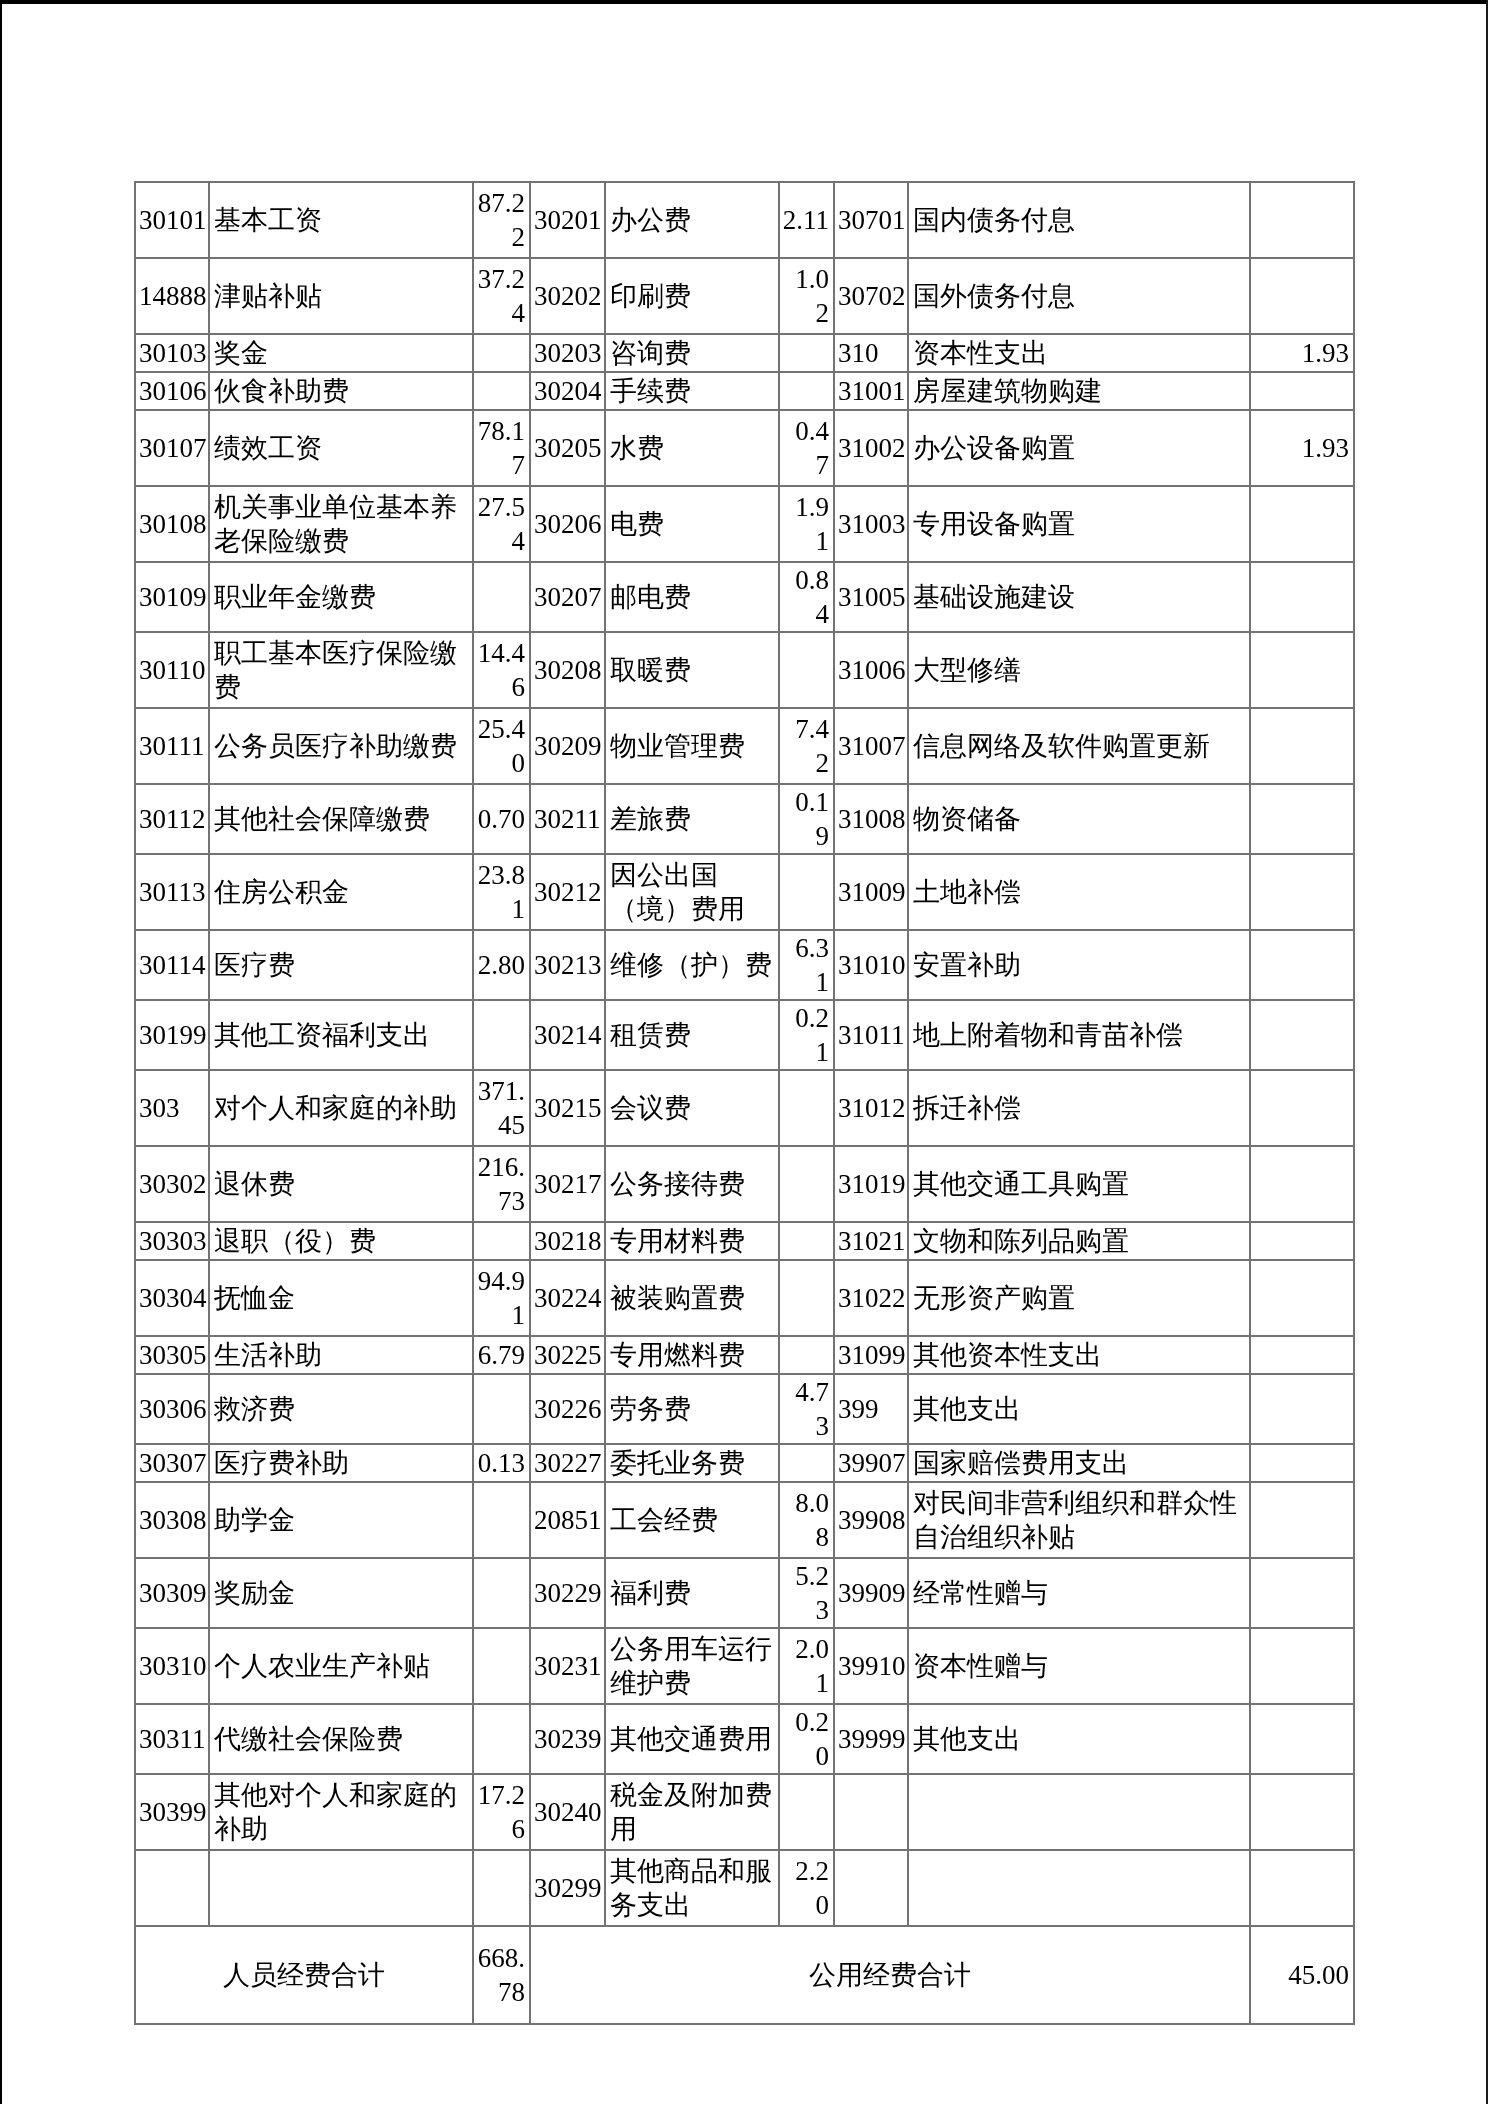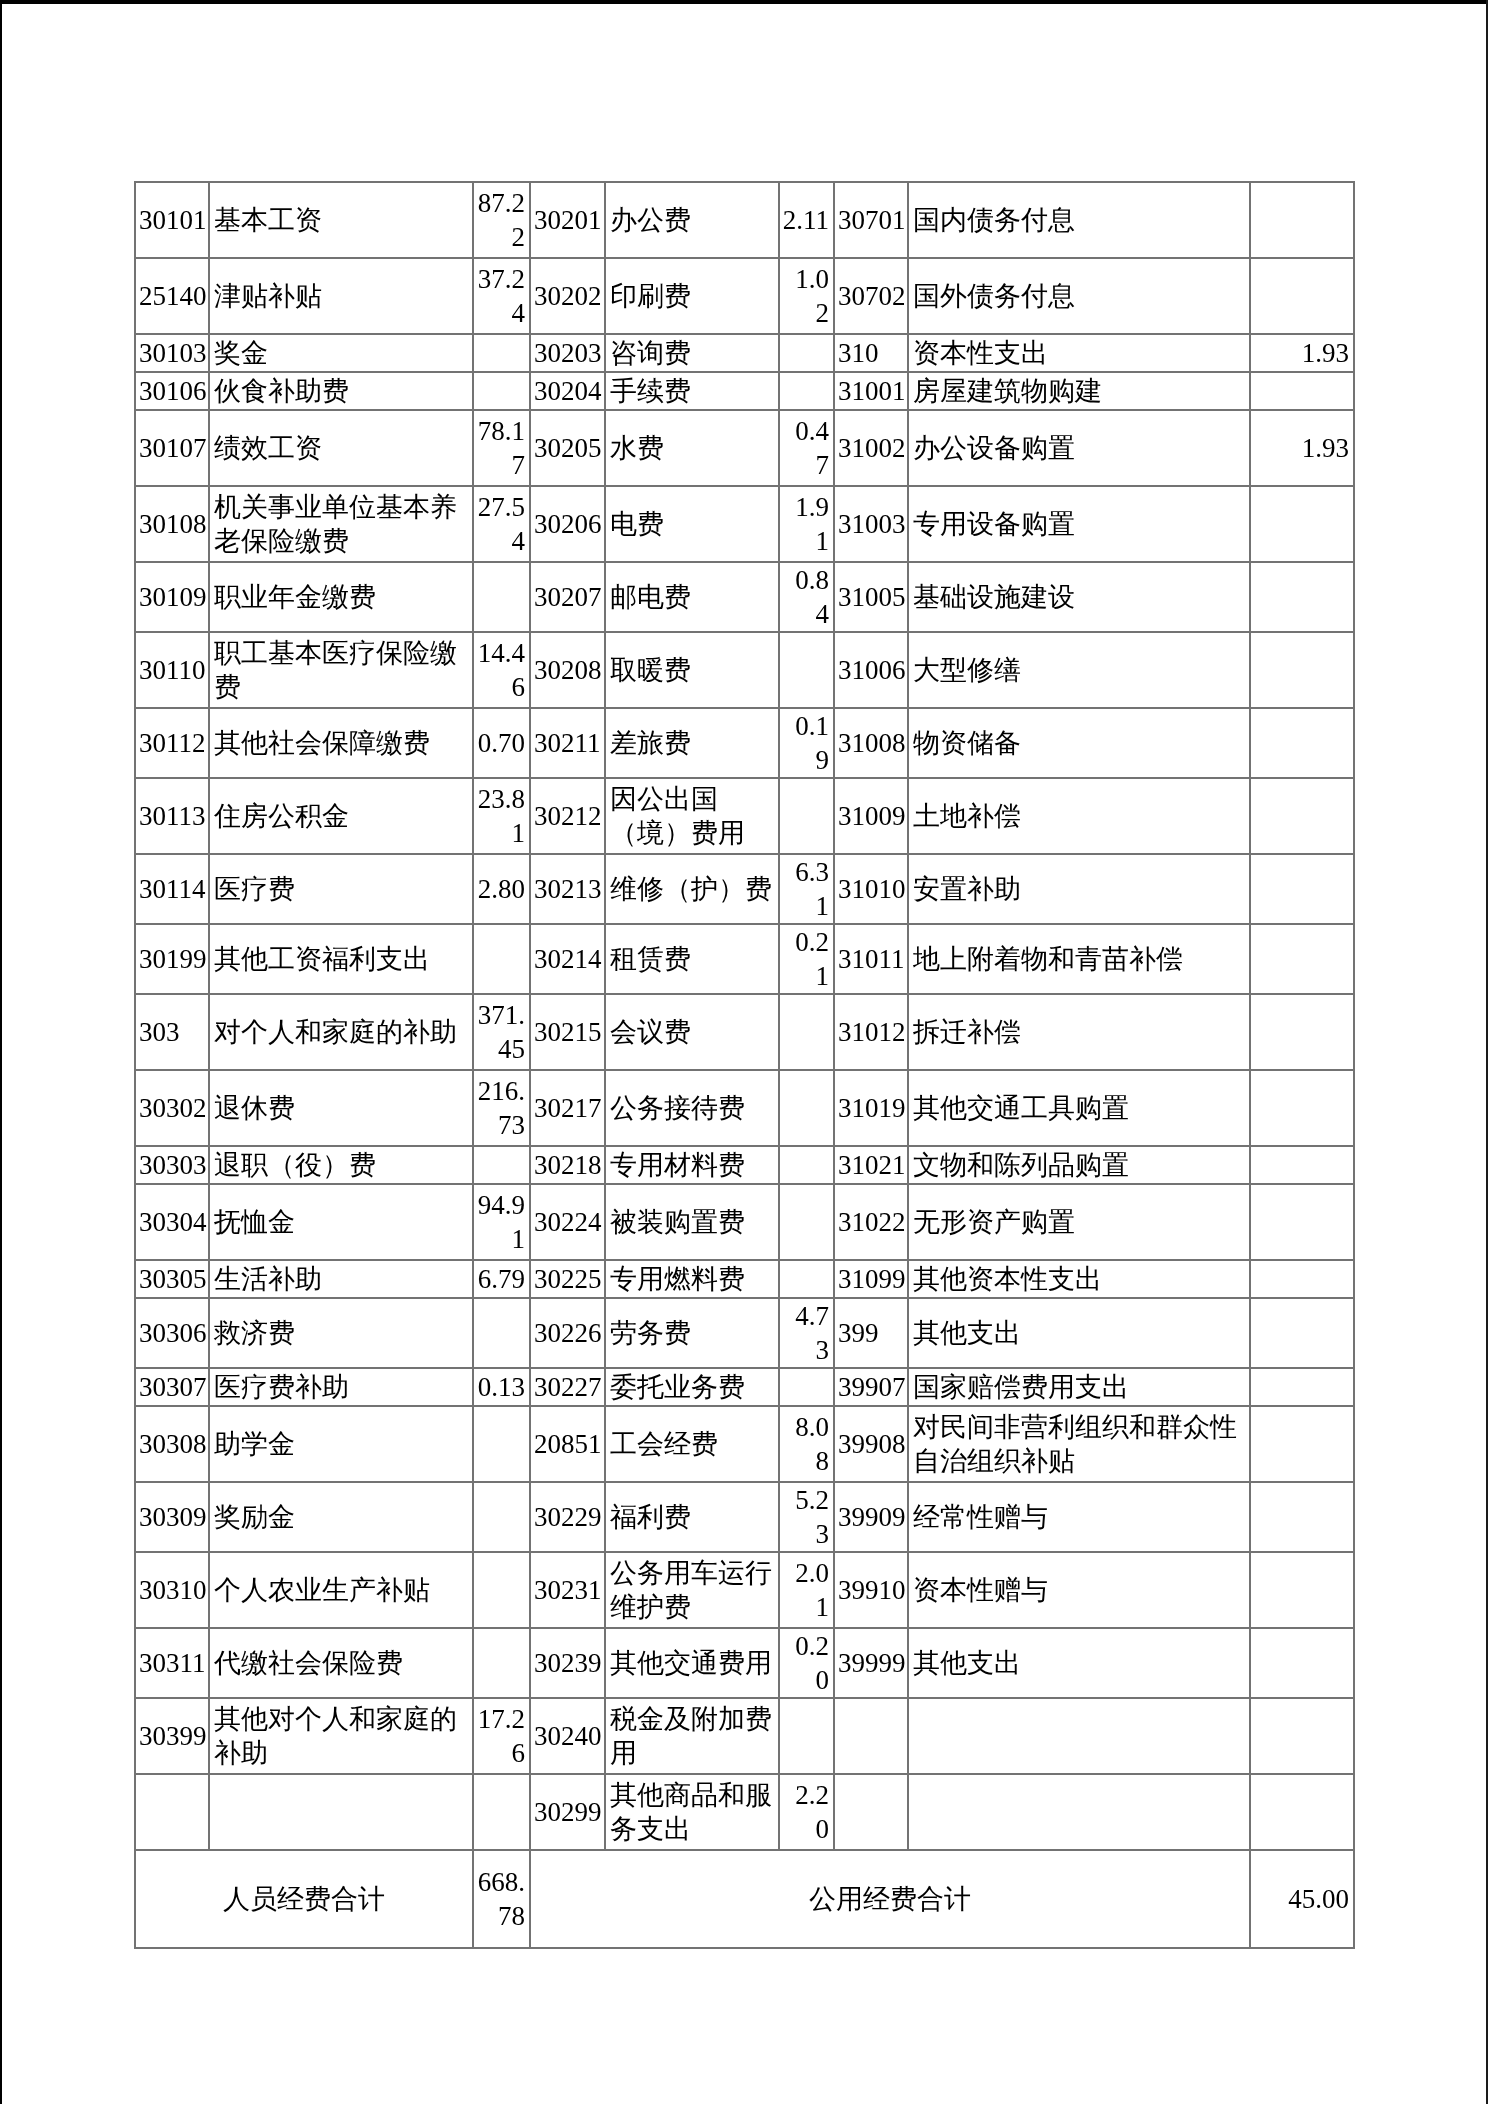--- a/index.html
+++ b/index.html
@@ -61,21 +61,21 @@
           <td class="name">基本工资</td>
           <td class="val">87.22</td>
           <td class="code">30201</td>
           <td class="name">办公费</td>
           <td class="val">2.11</td>
           <td class="code">30701</td>
           <td class="name">国内债务付息</td>
           <td class="val"></td>
         </tr>
         <tr class="t">
-          <td class="code">25140</td>
+          <td class="code">14888</td>
           <td class="name">津贴补贴</td>
           <td class="val">37.24</td>
           <td class="code">30202</td>
           <td class="name">印刷费</td>
           <td class="val">1.02</td>
           <td class="code">30702</td>
           <td class="name">国外债务付息</td>
           <td class="val"></td>
         </tr>
         <tr class="s">
@@ -135,20 +135,31 @@
         </tr>
         <tr class="t">
           <td class="code">30110</td>
           <td class="name">职工基本医疗保险缴费</td>
           <td class="val">14.46</td>
           <td class="code">30208</td>
           <td class="name">取暖费</td>
           <td class="val"></td>
           <td class="code">31006</td>
           <td class="name">大型修缮</td>
+          <td class="val"></td>
+        </tr>
+        <tr class="t">
+          <td class="code">30111</td>
+          <td class="name">公务员医疗补助缴费</td>
+          <td class="val">25.40</td>
+          <td class="code">30209</td>
+          <td class="name">物业管理费</td>
+          <td class="val">7.42</td>
+          <td class="code">31007</td>
+          <td class="name">信息网络及软件购置更新</td>
           <td class="val"></td>
         </tr>
         <tr class="s">
           <td class="code">30112</td>
           <td class="name">其他社会保障缴费</td>
           <td class="val">0.70</td>
           <td class="code">30211</td>
           <td class="name">差旅费</td>
           <td class="val">0.19</td>
           <td class="code">31008</td>

